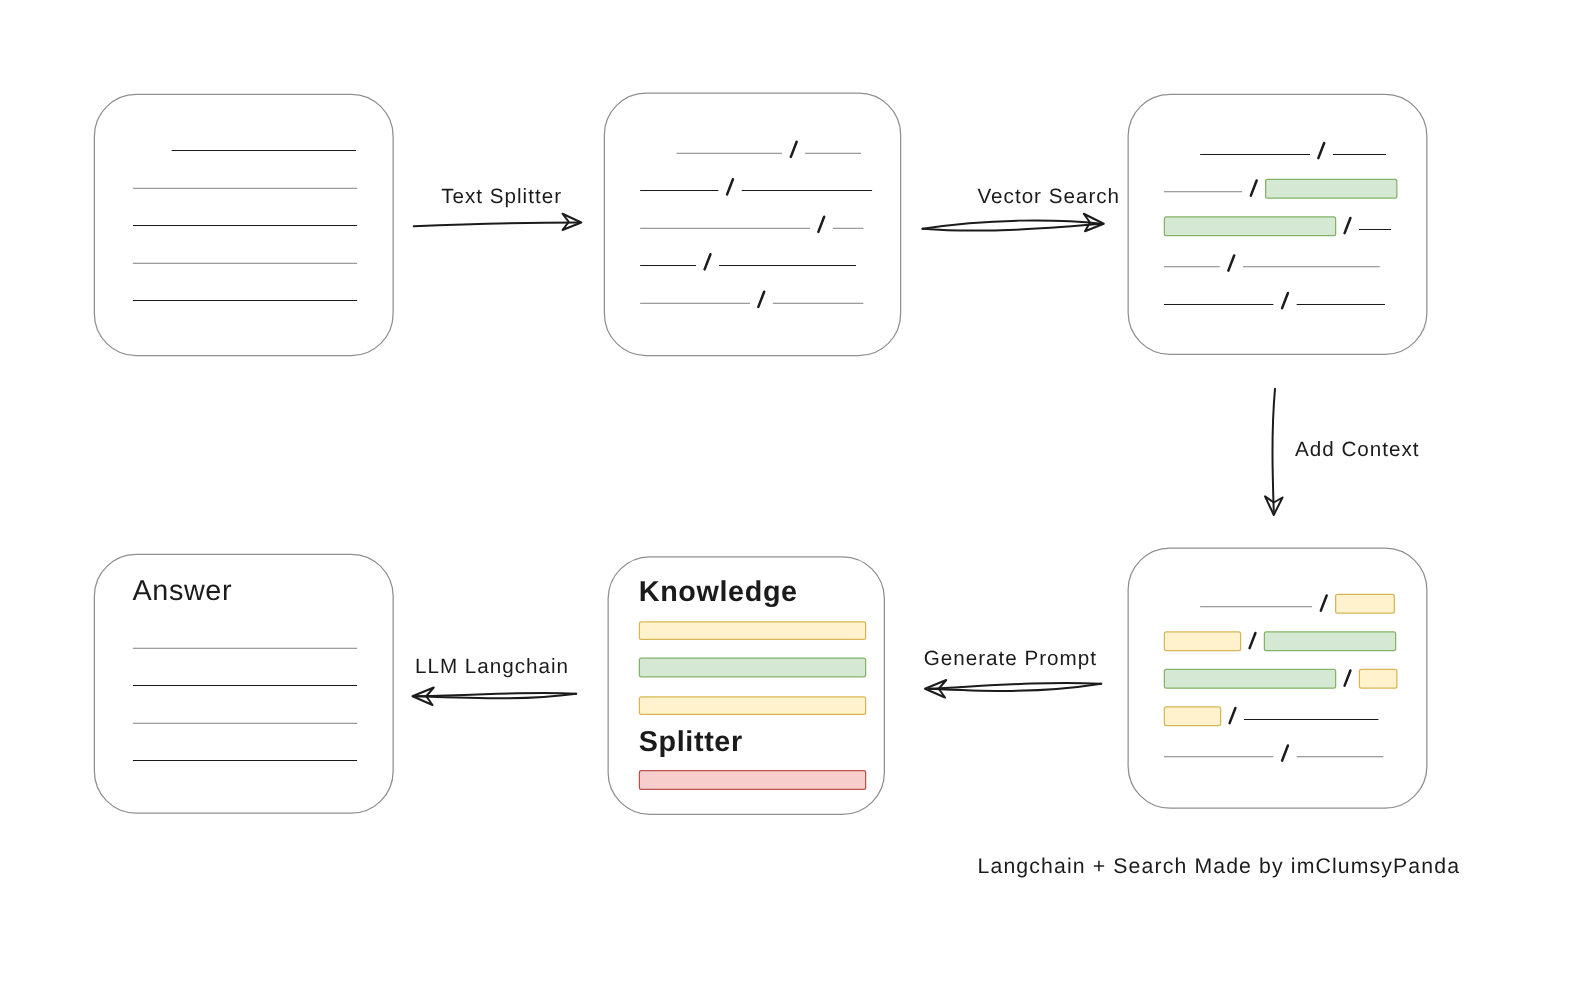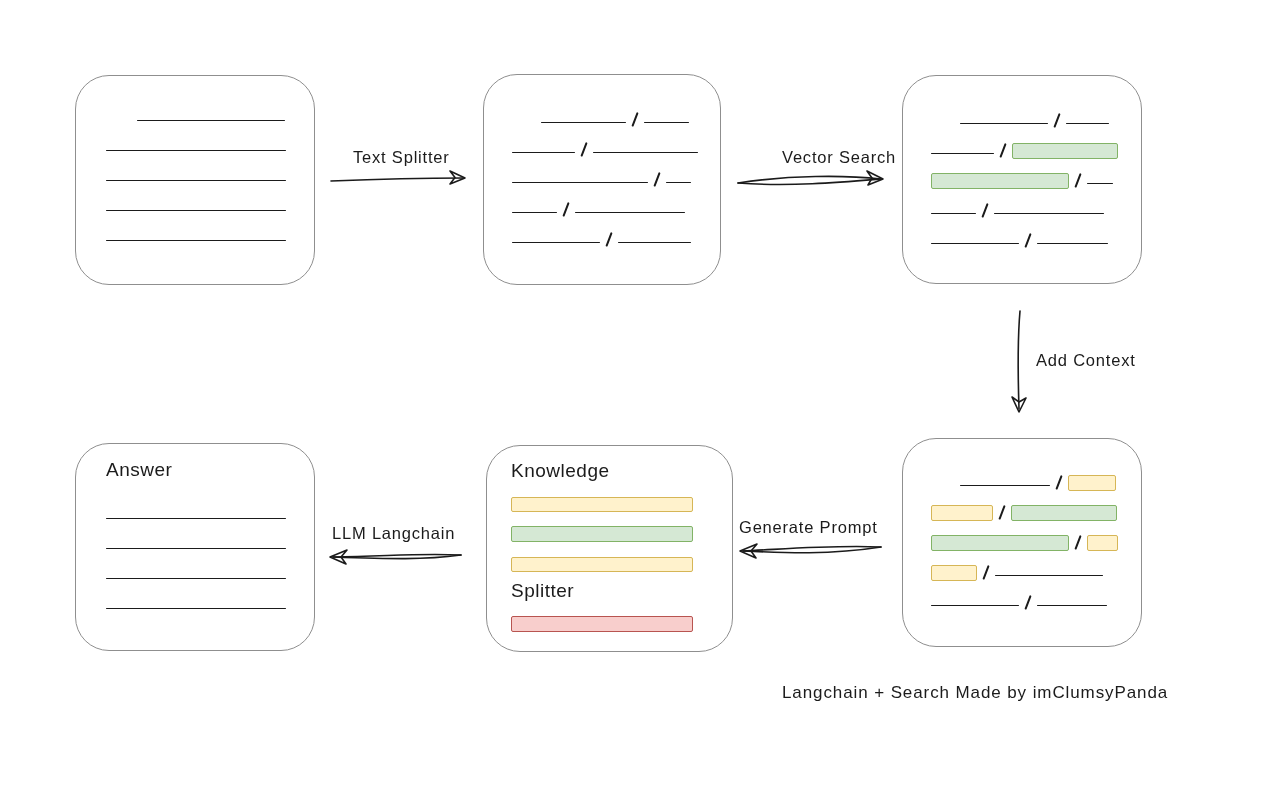--- a/index.html
+++ b/index.html
@@ -44,21 +44,21 @@
   }
   .lbl {
     position: absolute;
     font-size: 16.5px;
     letter-spacing: 0.8px;
     white-space: nowrap;
     color: var(--ink, #1b1b1b);
   }
   .node-label {
     position: absolute;
-    font-size: 19px;
+    font-size: 23px;
     letter-spacing: 0.5px;
     white-space: nowrap;
     color: var(--ink, #1b1b1b);
   }
   .caption {
     position: absolute;
     font-size: 17px;
     letter-spacing: 0.9px;
     white-space: nowrap;
     color: var(--ink, #1b1b1b);
@@ -209,21 +209,21 @@
           <div class="seg-line" style="width: 108px;"></div>
         </div>
         <div class="row" style="padding-left: 28px;">
           <div class="seg-line" style="width: 88px;"></div>
           <div class="seg-slash"></div>
           <div class="seg-line" style="width: 70px;"></div>
         </div>
       </div>
   </div>
 
-  <div class="node" style="left:486px; top:445px; width:247px; height:207px;">
+  <div class="node" style="left:486px; top:445px; width:222px; height:207px;font-weight:bold;">
     <div class="node-label" style="left:24px; top:14px;">Knowledge</div>
     <div class="node-label" style="left:24px; top:134px;">Splitter</div>
     <div class="bars">
         <div class="bar" style="top: 51px; height: 15px; background: rgb(255, 242, 204); border-color: rgb(214, 182, 86);"></div>
         <div class="bar" style="top: 80px; height: 16px; background: rgb(213, 232, 212); border-color: rgb(130, 179, 102);"></div>
         <div class="bar" style="top: 111px; height: 15px; background: rgb(255, 242, 204); border-color: rgb(214, 182, 86);"></div>
         <div class="bar" style="top: 170px; height: 16px; background: rgb(248, 206, 204); border-color: rgb(184, 84, 80);"></div>
       </div>
   </div>
 

